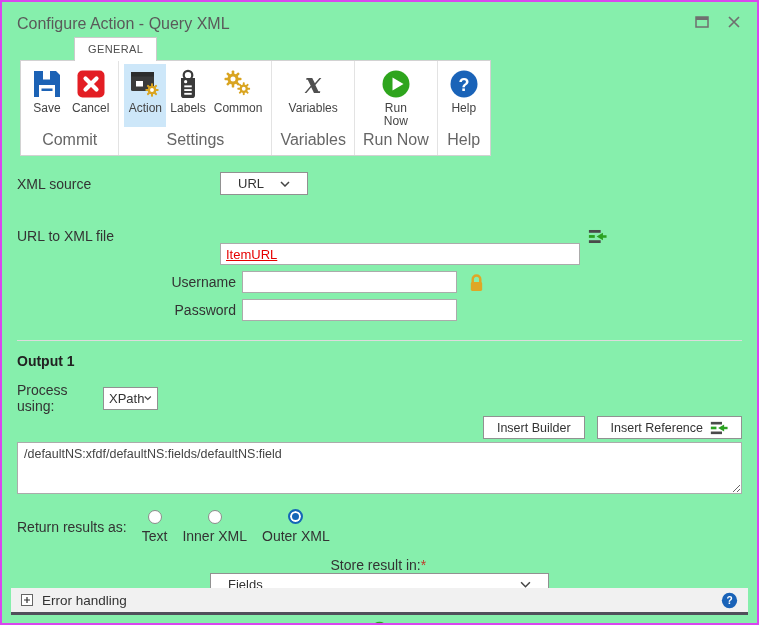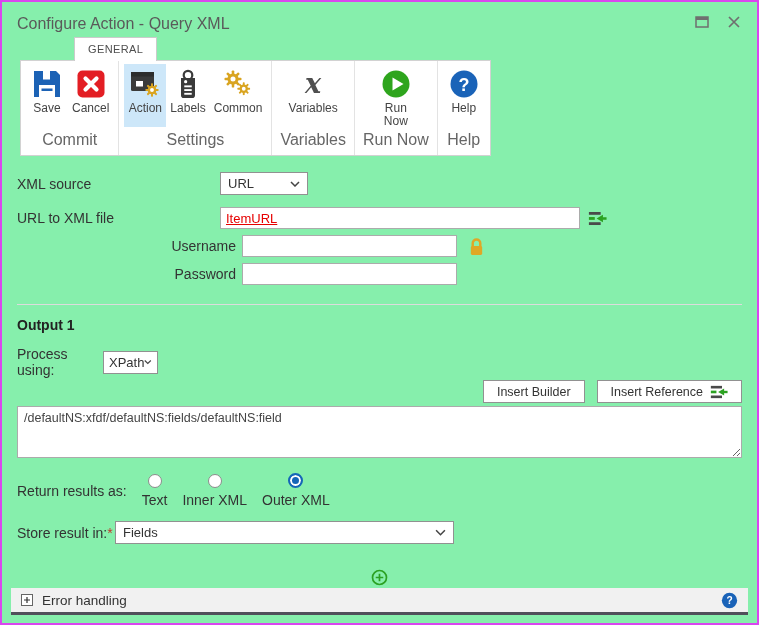--- a/index.html
+++ b/index.html
@@ -31,44 +31,44 @@
   .ic30 { width:30px; height:30px; display:flex; align-items:center; justify-content:center; flex:none; }
   .rgroup-label { text-align:center; font-size:16px; color:#666; padding:4px 8px 6px; }
   .var-x { font-family:"DejaVu Serif", serif; font-style:italic; font-weight:bold; font-size:27px; color:#4f4f4f; line-height:28px; }
   
   .content { padding:0 15px; }
   .frow { display:flex; align-items:center; }
   .flabel { width:203px; font-size:14px; color:#333; flex:none; }
   .sub-label { width:225px; text-align:right; padding-right:6px; font-size:14px; color:#333; flex:none; }
   .sel {
     border:1px solid #919191; height:23px; display:inline-flex; align-items:center;
-    justify-content:space-between; padding:0 7px; font-size:13px; color:#333; background:#fff; cursor:pointer;
+    justify-content:space-between; padding:0 17px; font-size:13px; color:#333; background:#fff; cursor:pointer;
   }
   .tinput { height:22px; border:1px solid #ababab; padding:0 5px; font-size:13px; font-family:"Liberation Sans", sans-serif; color:#333; outline:none; }
-  .url-input { width:360px; color:#e60000; text-decoration:underline; }
+  .url-input { width:360px; color:#e60000; text-decoration:underline;margin-top:36px; }
   .cred-input { width:215px; }
   .divider { margin:19px 15px 0; border-top:1px solid #dcdcdc; }
   .out-heading { margin:12px 15px 0; font-size:14px; font-weight:bold; color:#222; }
   .btnrow { display:flex; justify-content:flex-end; gap:12px; margin-top:2px; }
   .btn {
     border:1px solid #919191; background:#fff; height:23px; padding:0 13px;
     font-size:12.5px; color:#333; display:inline-flex; align-items:center; gap:7px; cursor:pointer;
     font-family:"Liberation Sans", sans-serif;
   }
   .xpath-area {
     display:block; margin-top:3px; width:100%; height:52px; border:1px solid #ababab;
     font-family:"Liberation Sans", sans-serif; font-size:12.5px; color:#444;
     padding:4px 6px; resize:both; outline:none;
   }
   .radio-row { display:flex; align-items:center; margin-top:15px; font-size:14px; }
   .radio-item { display:flex; align-items:center; gap:4px; margin-left:15px; cursor:pointer;flex-direction:column; }
   .radio { width:14px; height:14px; border-radius:50%; border:1px solid #8c8c8c; background:#fff; flex:none; }
   .radio.checked { border:2px solid #1566b7; background:#1566b7; box-shadow:inset 0 0 0 2px #fff; width:15px; height:15px; }
   .req { color:#c0392b; }
-  .store-row { margin-top:13px; }
+  .store-row { margin-top:13px;flex-direction:column; }
   .store-label { width:98px; flex:none; font-size:14px; }
   .addout { margin-top:25px; display:flex; justify-content:center; }
   .addout-link { display:inline-flex; align-items:center; gap:8px; font-size:14px; color:#1470c4; cursor:pointer;flex-direction:column; }
   .error-bar {
     position:absolute; left:9px; right:9px; bottom:8px; height:27px;
     background:#f1f1f1; border-bottom:3px solid #50505a;
     display:flex; align-items:center; padding:0 10px; font-size:13.5px; color:#333;
   }
   .expand-box { width:12px; height:12px; display:flex; margin-right:9px; cursor:pointer; flex:none; }
   .spacer { flex:1; }

